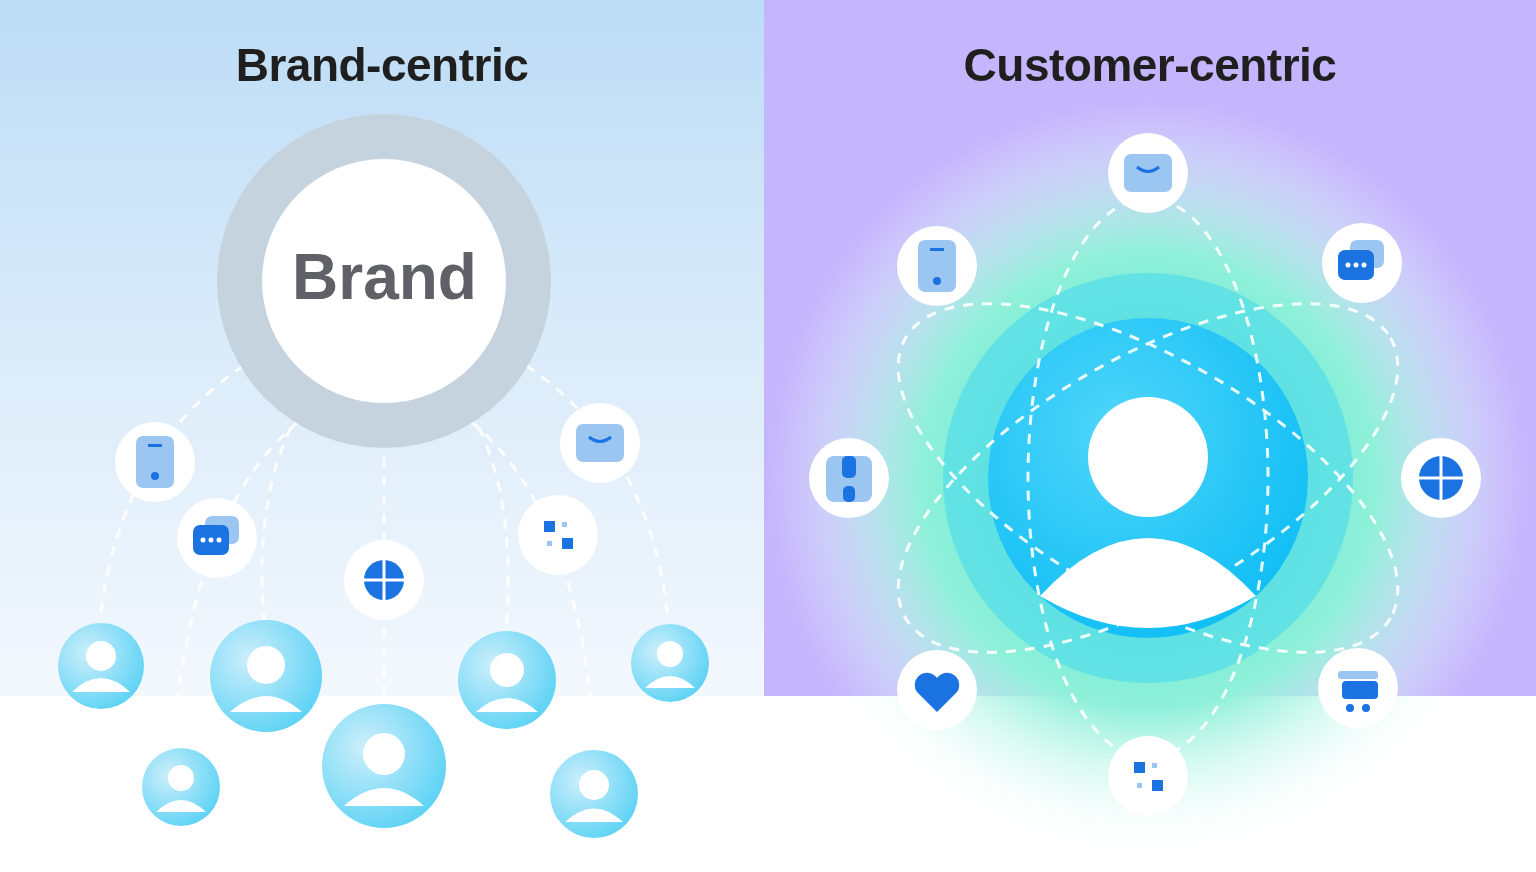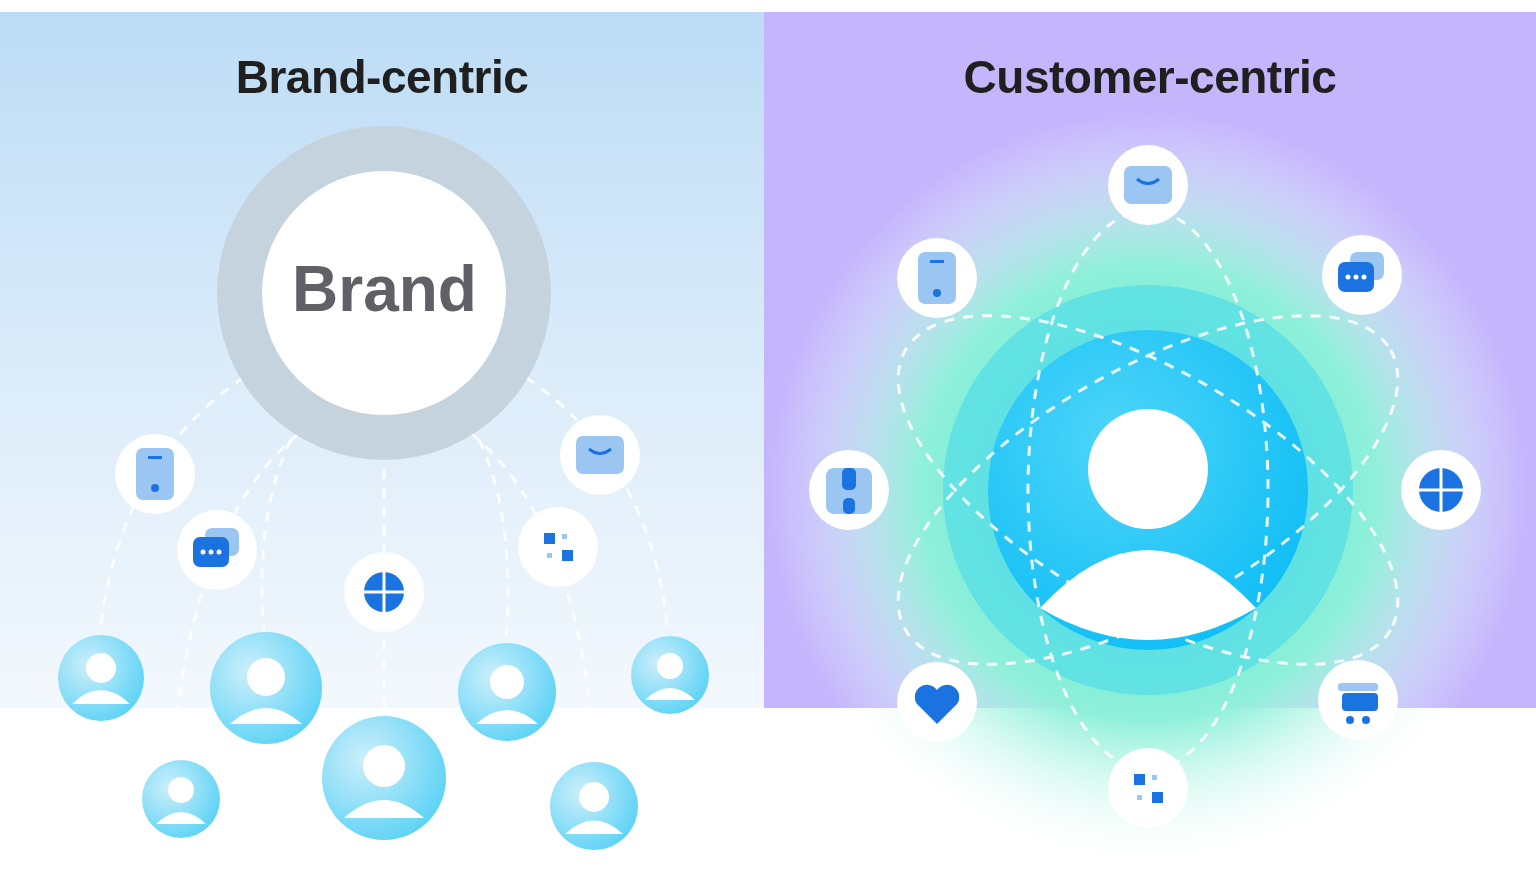--- a/index.html
+++ b/index.html
@@ -1,17 +1,17 @@
 <!DOCTYPE html>
 <html><head>
 <meta charset="utf-8">
 <style>
   html,body{margin:0;padding:0;}
   body{width:1536px;height:872px;position:relative;overflow:hidden;font-family:"Liberation Sans",sans-serif;background:#fff;}
-  .panel{position:absolute;top:12px;height:696px;}
+  .panel{position:absolute;top:0;height:696px;}
   .left{left:0;width:764px;background:linear-gradient(180deg,#bcdcf6 0%,#d8eaf9 45%,#f3f8fd 100%);}
   .right{left:764px;width:772px;background:#c4b5fd;}
   .title{position:absolute;top:38px;width:100%;text-align:center;font-weight:bold;font-size:46px;color:#1f1f1f;letter-spacing:-0.5px;}
   svg{position:absolute;left:0;top:0;}
   .brand-label{position:absolute;left:262px;top:240px;width:245px;text-align:center;font-weight:bold;font-size:64px;color:#5f6166;}
 </style>
 </head>
 <body>
 
 <div class="panel left">

